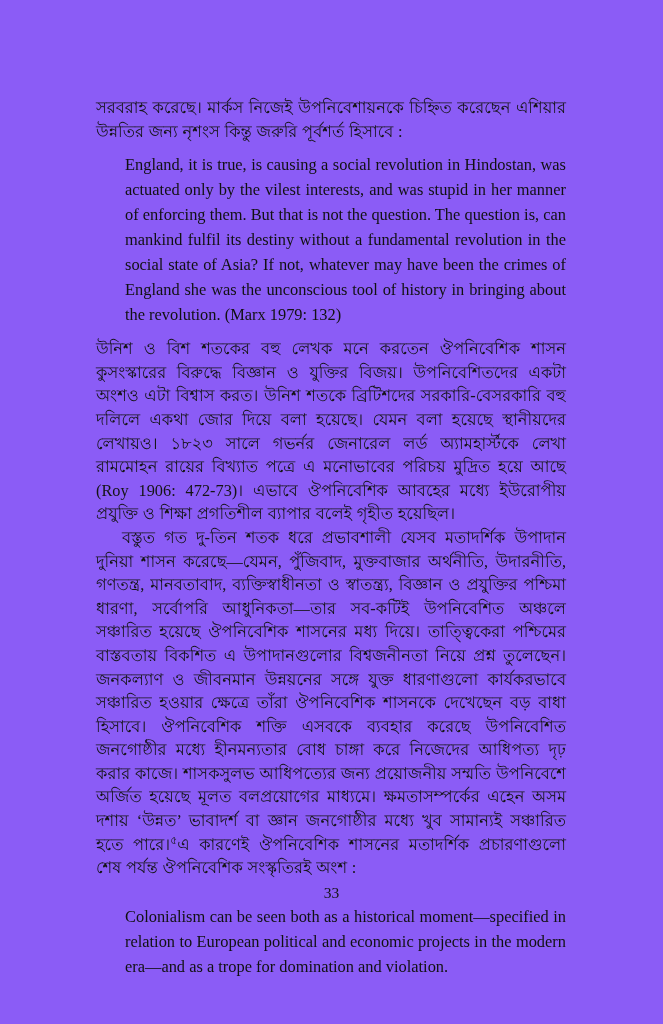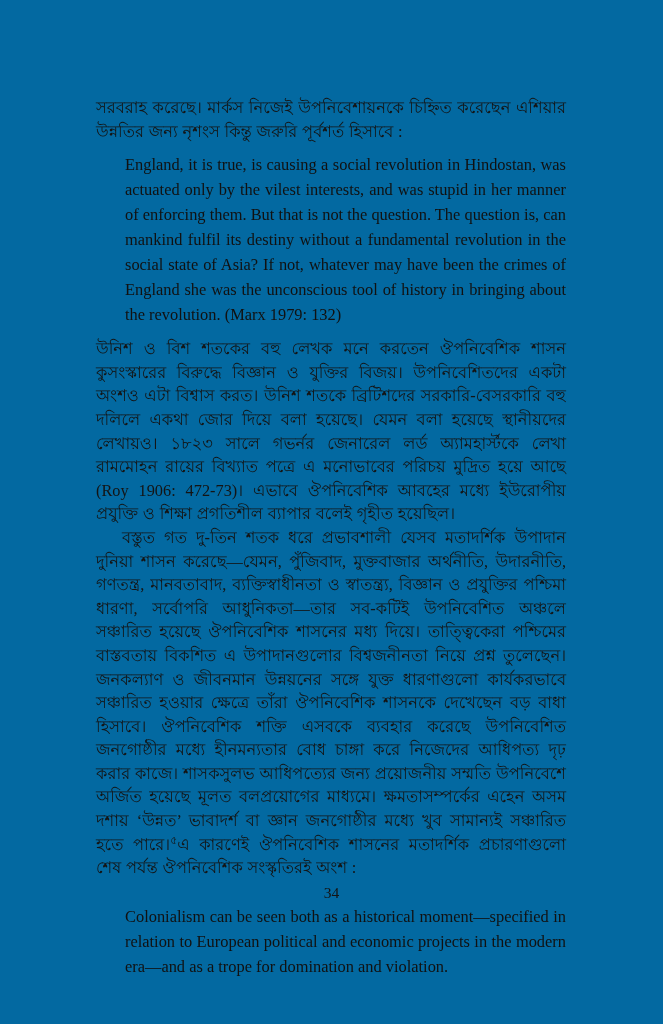--- a/index.html
+++ b/index.html
@@ -13,21 +13,21 @@
     height: 1024px;
     overflow: hidden;
     font-family: "Liberation Serif", "DejaVu Serif", serif;
     color: #111111;
   }
 
   .page {
     position: relative;
     width: 663px;
     height: 1024px;
-    background: #0369a1;
+    background: #8b5cf6;
     box-sizing: border-box;
   }
 
   .content {
     position: absolute;
     left: 96px;
     top: 96px;
     width: 470px;
   }
 
@@ -116,15 +116,15 @@
     <blockquote class="quote quote-1 nostretch">England, it is true, is causing a social revolution in Hindostan, was actuated only by the vilest interests, and was stupid in her manner of enforcing them. But that is not the question. The question is, can mankind fulfil its destiny without a fundamental revolution in the social state of Asia? If not, whatever may have been the crimes of England she was the unconscious tool of history in bringing about the revolution. (Marx 1979: 132)</blockquote>
 
     <p class="bn-para nostretch">উনিশ ও বিশ শতকের বহু লেখক মনে করতেন ঔপনিবেশিক শাসন কুসংস্কারের বিরুদ্ধে বিজ্ঞান ও যুক্তির বিজয়। উপনিবেশিতদের একটা অংশও এটা বিশ্বাস করত। উনিশ শতকে ব্রিটিশদের সরকারি-বেসরকারি বহু দলিলে একথা জোর দিয়ে বলা হয়েছে। যেমন বলা হয়েছে স্থানীয়দের লেখায়ও। ১৮২৩ সালে গভর্নর জেনারেল লর্ড অ্যামহার্স্টকে লেখা রামমোহন রায়ের বিখ্যাত পত্রে এ মনোভাবের পরিচয় মুদ্রিত হয়ে আছে (Roy 1906: 472-73)। এভাবে ঔপনিবেশিক আবহের মধ্যে ইউরোপীয় প্রযুক্তি ও শিক্ষা প্রগতিশীল ব্যাপার বলেই গৃহীত হয়েছিল।</p>
 
     <p class="bn-para indent nostretch"><span>বস্তুত গত দু-তিন শতক ধরে প্রভাবশালী যেসব মতাদর্শিক উপাদান দুনিয়া শাসন করেছে—যেমন, পুঁজিবাদ, মুক্তবাজার অর্থনীতি, উদারনীতি, গণতন্ত্র, মানবতাবাদ, ব্যক্তিস্বাধীনতা ও স্বাতন্ত্র্য, বিজ্ঞান ও প্রযুক্তির পশ্চিমা ধারণা, সর্বোপরি আধুনিকতা—তার সব-কটিই উপনিবেশিত অঞ্চলে সঞ্চারিত হয়েছে ঔপনিবেশিক শাসনের মধ্য দিয়ে। তাত্ত্বিকেরা পশ্চিমের বাস্তবতায় বিকশিত এ উপাদানগুলোর বিশ্বজনীনতা নিয়ে প্রশ্ন তুলেছেন। জনকল্যাণ ও জীবনমান উন্নয়নের সঙ্গে যুক্ত ধারণাগুলো কার্যকরভাবে সঞ্চারিত হওয়ার ক্ষেত্রে তাঁরা ঔপনিবেশিক শাসনকে দেখেছেন বড় বাধা হিসাবে। ঔপনিবেশিক শক্তি এসবকে ব্যবহার করেছে উপনিবেশিত জনগোষ্ঠীর মধ্যে হীনমন্যতার বোধ চাঙ্গা করে নিজেদের আধিপত্য দৃঢ় করার কাজে। শাসকসুলভ আধিপত্যের জন্য প্রয়োজনীয় সম্মতি উপনিবেশে অর্জিত হয়েছে মূলত বলপ্রয়োগের মাধ্যমে। ক্ষমতাসম্পর্কের এহেন অসম দশায় ‘উন্নত’ ভাবাদর্শ বা জ্ঞান জনগোষ্ঠীর মধ্যে খুব সামান্যই সঞ্চারিত হতে পারে।</span><span class="sup-note">৫</span><span>এ কারণেই ঔপনিবেশিক শাসনের মতাদর্শিক প্রচারণাগুলো শেষ পর্যন্ত ঔপনিবেশিক সংস্কৃতিরই অংশ :</span></p>
 
     <blockquote class="quote quote-2 nostretch">Colonialism can be seen both as a historical moment—specified in relation to European political and economic projects in the modern era—and as a trope for domination and violation.</blockquote>
 
   </div>
 
-  <div class="folio">34</div>
+  <div class="folio">33</div>
 
 </div>
 
 </body></html>

